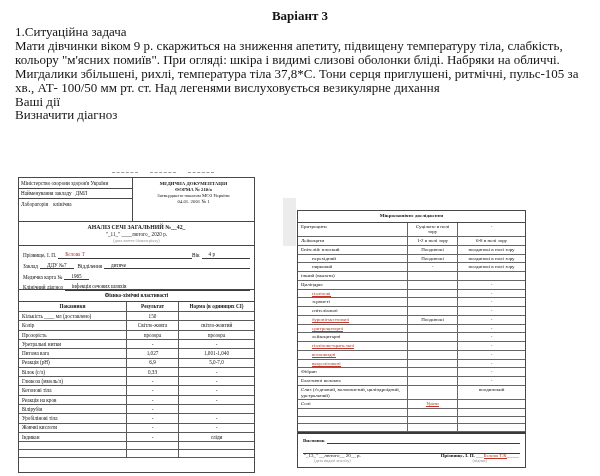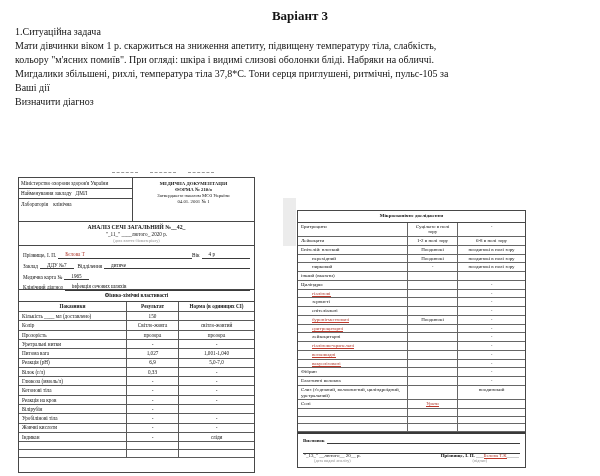--- a/index.html
+++ b/index.html
@@ -2,21 +2,21 @@
 <html><head>
 <meta charset="utf-8">
 <style>
   * { box-sizing: border-box; margin: 0; padding: 0; }
   html,body { width:600px; height:476px; background:#ffffff; overflow:hidden; }
   body { font-family:"Liberation Serif", serif; color:#141414; position:relative; }
 
   .page-title { position:absolute; top:8px; left:0; width:100%; text-align:center;
                 font-weight:bold; font-size:13px; }
 
-  .task { position:absolute; top:25px; left:15px; right:5px; font-size:10px;
+  .task { position:absolute; top:25px; left:15px; right:5px; font-size:13px;
           line-height:13.9px; white-space:nowrap; }
 
   
   .dash { position:absolute; top:172px; height:0; border-top:1.5px dashed #9a9a9a; }
   .grey-strip { position:absolute; left:283px; top:198px; width:13px; height:48px; background:#ececec; }
 
   
   .lform { position:absolute; left:18px; top:177px; width:237px; height:296px;
            border:1px solid #474747; background:#fff; font-size:5.2px; line-height:1.25; }
   .lf-head { display:flex; height:44px; border-bottom:1px solid #474747; }
@@ -65,23 +65,24 @@
   .rf-foot-left, .rf-foot-right { text-align:center; }
   .rf-foot-right .lbl { font-weight:bold; }
 </style>
 </head>
 <body>
 
 <div class="page-title">Варіант 3</div>
 
 <div class="task">
   <div>1.Ситуаційна задача</div>
-  <div>Мати дівчинки віком 1 р. скаржиться на зниження апетиту, підвищену температуру тіла, слабкість,</div>
+  <div>Мати дівчинки віком 9 р. скаржиться на зниження апетиту, підвищену температуру тіла, слабкість,</div>
   <div>кольору "м'ясних помиїв". При огляді: шкіра і видимі слизові оболонки  бліді. Набряки на обличчі.</div>
   <div>Мигдалики збільшені, рихлі, температура тіла 37,8*С. Тони серця приглушені, ритмічні, пульс-105 за</div>
+  <div>хв., АТ- 100/50 мм рт. ст. Над легенями вислуховується везикулярне дихання</div>
   <div>Ваші дії</div>
   <div>Визначити діагноз</div>
 </div>
 
 <div class="dash" style="left:112px;width:26px;"></div>
 <div class="dash" style="left:150px;width:26px;"></div>
 <div class="dash" style="left:188px;width:26px;"></div>
 <div class="grey-strip"></div>
 
 <div class="lform">

